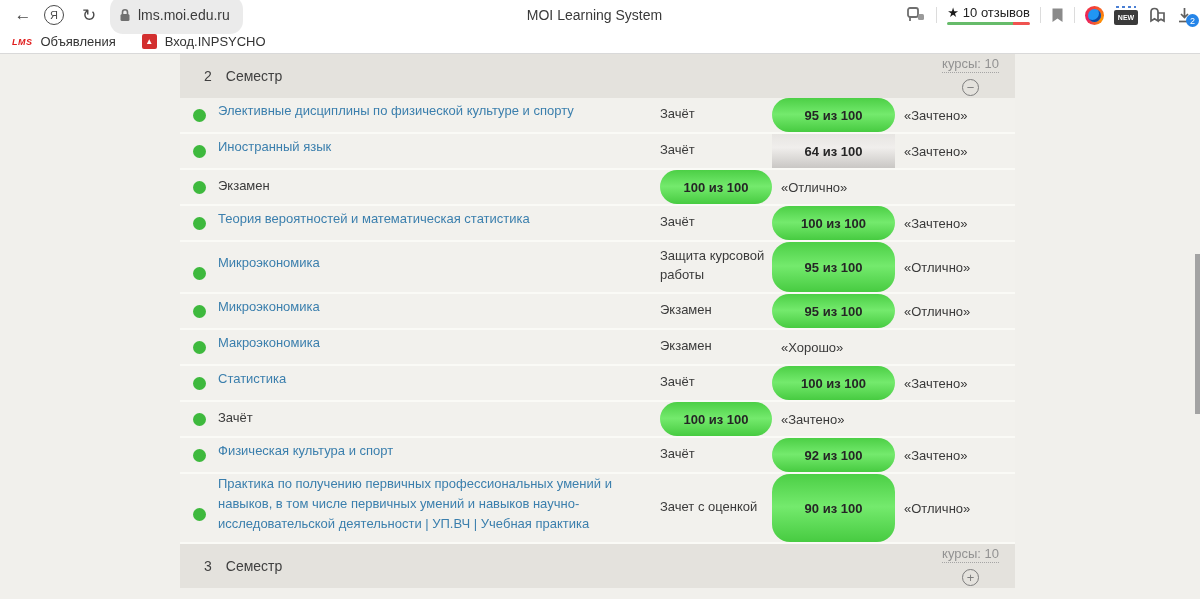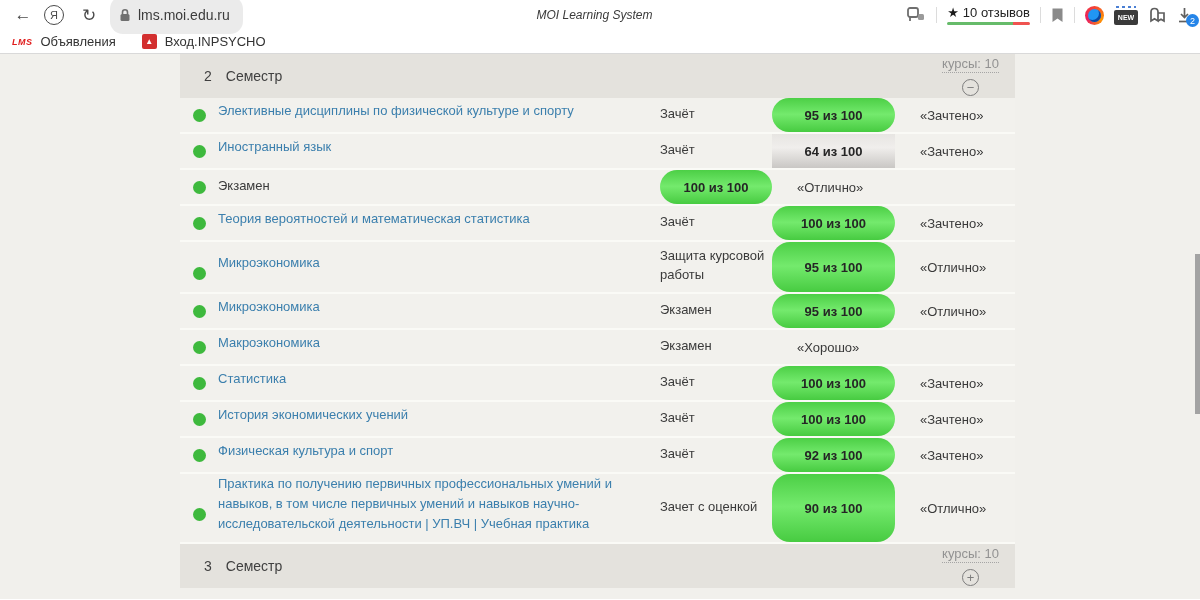--- a/index.html
+++ b/index.html
@@ -15,22 +15,22 @@
   .toolbar { height:30px; display:flex; align-items:center; position:relative; padding-left:10px; }
   .nav-btn { width:26px; height:26px; display:flex; align-items:center; justify-content:center;
              color:#4a4a4a; font-size:17px; margin-right:8px; cursor:pointer; }
   .ya-circle { width:20px; height:20px; border:1.6px solid #4a4a4a; border-radius:50%;
                display:flex; align-items:center; justify-content:center;
                font-size:11px; color:#4a4a4a; margin-right:12px; }
   .addr-pill { height:38px; background:#ebebeb; border-radius:13px; display:flex; align-items:center;
                padding:0 13px 0 9px; gap:7px; }
   .addr-pill .domain { font-size:14px; color:#3c3c3c; }
   .page-title { position:absolute; left:0; right:11px; top:0; height:30px; display:flex;
-                align-items:center; justify-content:center; font-size:12px; color:#3a3a3a;
-                pointer-events:none;font-style:italic; }
+                align-items:center; justify-content:center; font-size:14px; color:#3a3a3a;
+                pointer-events:none; }
   .right-icons { position:absolute; right:8px; top:0; height:30px; display:flex;
                  align-items:center; gap:10px; }
   .v-sep { width:1px; height:16px; background:#dcdcdc; }
   .reviews { display:flex; flex-direction:column; align-items:center; gap:2px; cursor:pointer; }
   .reviews-line { display:flex; align-items:center; gap:4px; font-size:13px; color:#222; }
   .reviews-star { font-size:13px; color:#1a1a1a; }
   .reviews-bar { width:100%; height:3px; display:flex; border-radius:2px; overflow:hidden; }
   .reviews-bar .g { flex:4; background:#66bb6a; }
   .reviews-bar .r { flex:1; background:#ef5350; }
   .ext-circle { width:19px; height:19px; border-radius:50%;
@@ -76,21 +76,21 @@
   .row.single .bullet-cell { align-items:center; padding-top:0; }
   .bullet { width:13px; height:13px; border-radius:50%; background:#3eb93d; }
   .course-cell { padding:0 24px 8px 0; font-size:13px; line-height:20px; color:#3b7fad;
                  cursor:pointer; }
   .type-cell { padding:4px 6px 8px 0; font-size:13px; line-height:19px; color:#3a3a3a; }
   .score-box { align-self:stretch; display:flex; align-items:center; justify-content:center;
                font-size:13px; font-weight:bold; color:#252525; }
   .score-green  { background:linear-gradient(180deg,#4ccf46 0%,#74ea6d 48%,#47cb41 100%);border-radius:18px; }
   .score-yellow { background:linear-gradient(180deg,#ecdc05 0%,#f8ef4e 48%,#e8d800 100%); }
   .score-gray   { background:linear-gradient(180deg,#e7e5e2 0%,#f0eeec 40%,#c9c7c4 100%); }
-  .grade-cell { padding-left:25px; font-size:13px; color:#3a3a3a; }
+  .grade-cell { padding-left:9px; font-size:13px; color:#3a3a3a; }
 
   .scroll-thumb { position:absolute; right:0; top:200px; width:5px; height:160px; background:#a3a3a3; }
 </style>
 </head>
 <body>
 
 <div class="chrome">
   <div class="toolbar">
     <div class="nav-btn">←</div>
     <div class="ya-circle">Я</div>
@@ -244,21 +244,20 @@
     <div class="course-cell">Статистика</div>
     <div class="type-cell">Зачёт</div>
     <div class="score-box score-green">100 из 100</div>
     <div class="grade-cell">«Зачтено»</div>
   </div>
 
   <div class="row single">
     <div class="bullet-cell">
             <div class="bullet"></div>
           </div>
-    <div class="course-cell">История экономических учений</div>
     <div class="type-cell">Зачёт</div>
     <div class="score-box score-green">100 из 100</div>
     <div class="grade-cell">«Зачтено»</div>
   </div>
 
   <div class="row single">
     <div class="bullet-cell">
             <div class="bullet"></div>
           </div>
     <div class="course-cell">Физическая культура и спорт</div>

